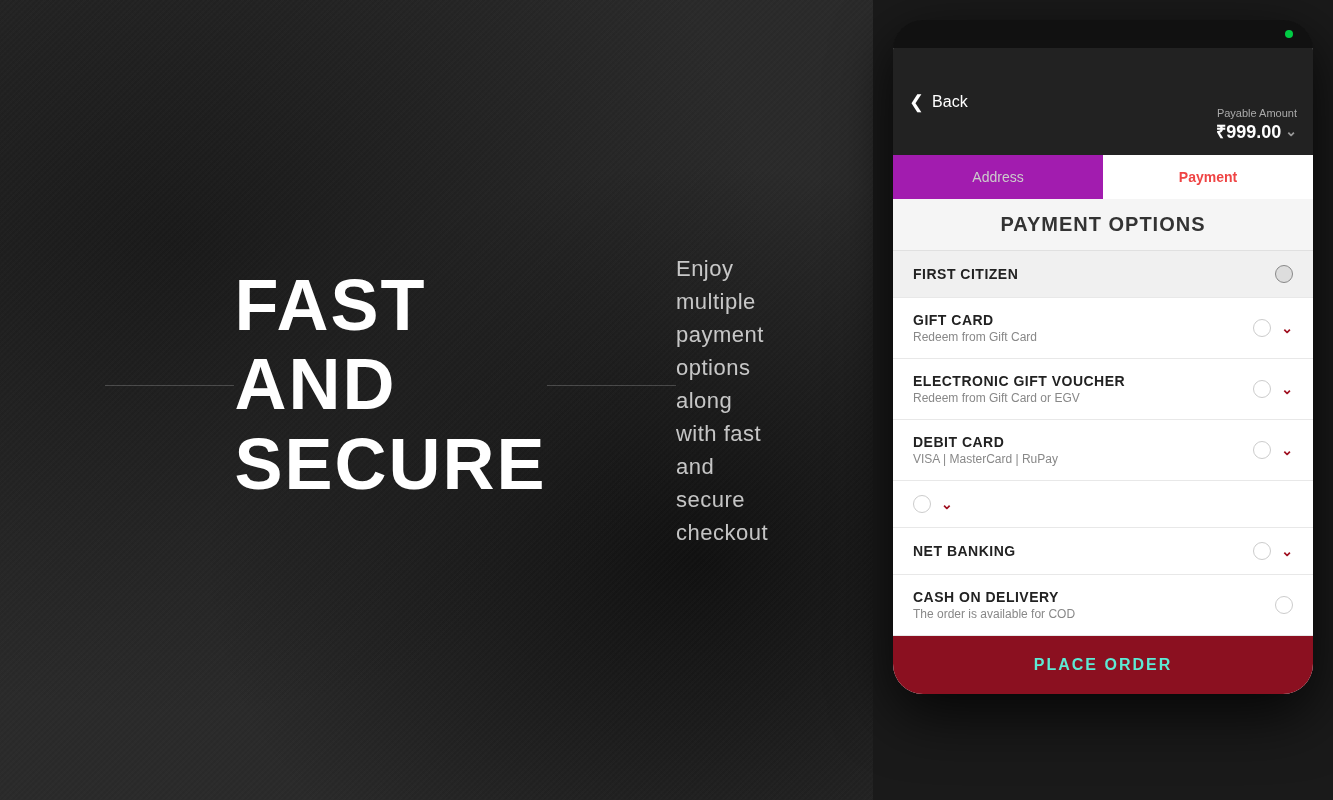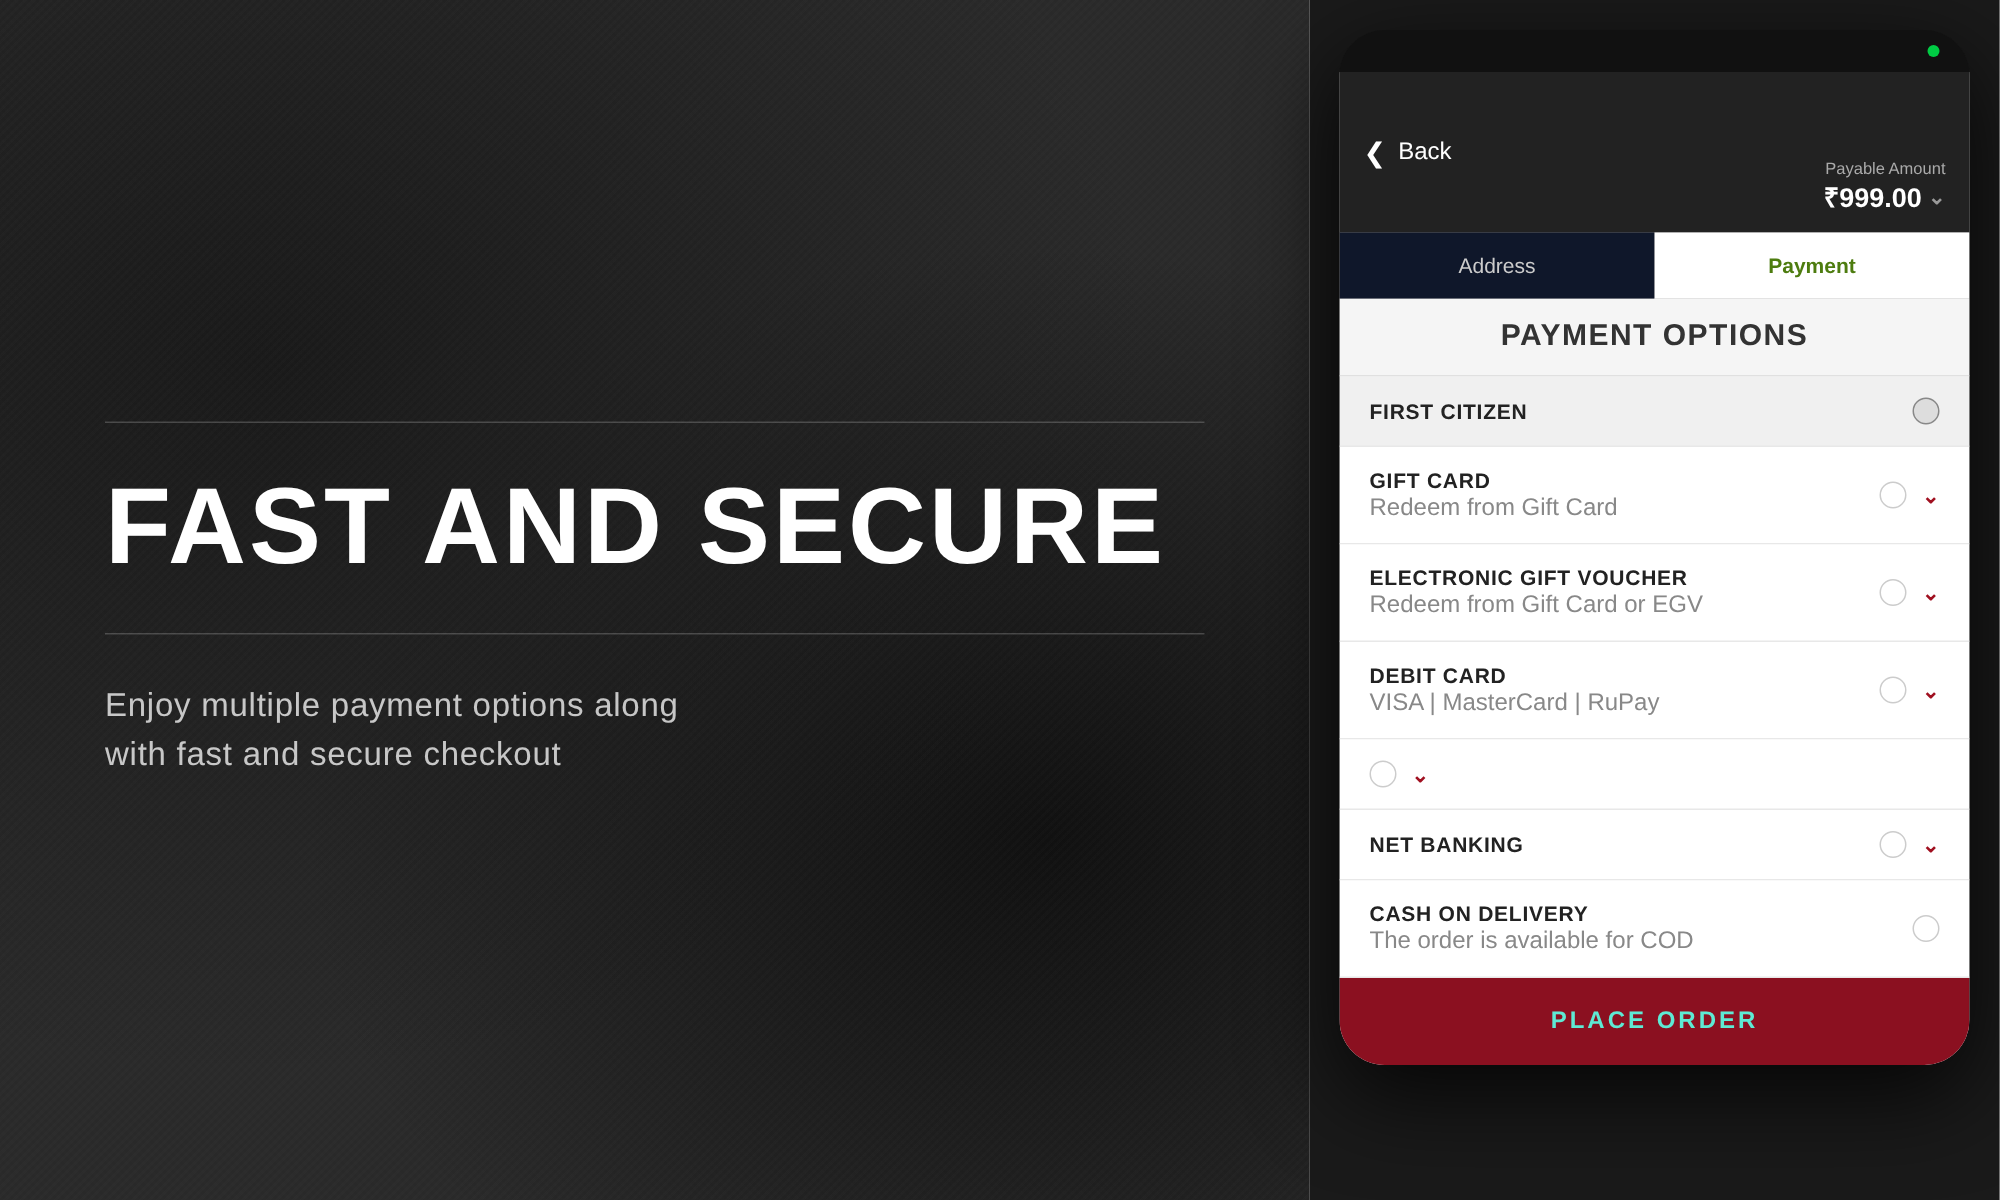--- a/index.html
+++ b/index.html
@@ -12,24 +12,25 @@
     }
 
     
     .left-panel {
       flex: 1;
       background: #2a2a2a;
       background-image:
         radial-gradient(ellipse at 20% 30%, #1a1a1a 0%, transparent 60%),
         radial-gradient(ellipse at 80% 70%, #111 0%, transparent 50%);
       display: flex;
-      flex-direction: column;
+      flex-direction: row;
       justify-content: center;
-      padding: 60px 70px;
-      position: relative;
+      padding: 60px 105px;
+      position: relative;
+      align-items: center;
     }
 
     .left-panel::before {
       content: '';
       position: absolute;
       inset: 0;
       background:
         repeating-linear-gradient(45deg, transparent, transparent 2px, rgba(0,0,0,0.03) 2px, rgba(0,0,0,0.03) 4px),
         repeating-linear-gradient(-45deg, transparent, transparent 2px, rgba(255,255,255,0.01) 2px, rgba(255,255,255,0.01) 4px);
     }
@@ -169,27 +170,27 @@
     .tab {
       flex: 1;
       padding: 14px 0;
       text-align: center;
       font-size: 14px;
       font-weight: 500;
       cursor: pointer;
     }
 
     .tab-address {
-      background: #0f172a;
+      background: #a21caf;
       color: #ccc;
     }
 
     .tab-payment {
       background: #fff;
-      color: #4d7c0f;
+      color: #ef4444;
       font-weight: 700;
     }
 
     
     .payment-options-header {
       background: #f5f5f5;
       padding: 14px 20px;
       text-align: center;
       font-size: 20px;
       font-weight: 700;
@@ -215,21 +216,21 @@
     }
 
     .payment-item-title {
       font-size: 14px;
       font-weight: 700;
       color: #222;
       letter-spacing: 0.5px;
     }
 
     .payment-item-subtitle {
-      font-size: 16px;
+      font-size: 12px;
       color: #888;
       margin-top: 2px;
     }
 
     .payment-item-controls {
       display: flex;
       align-items: center;
       gap: 10px;
     }
 

